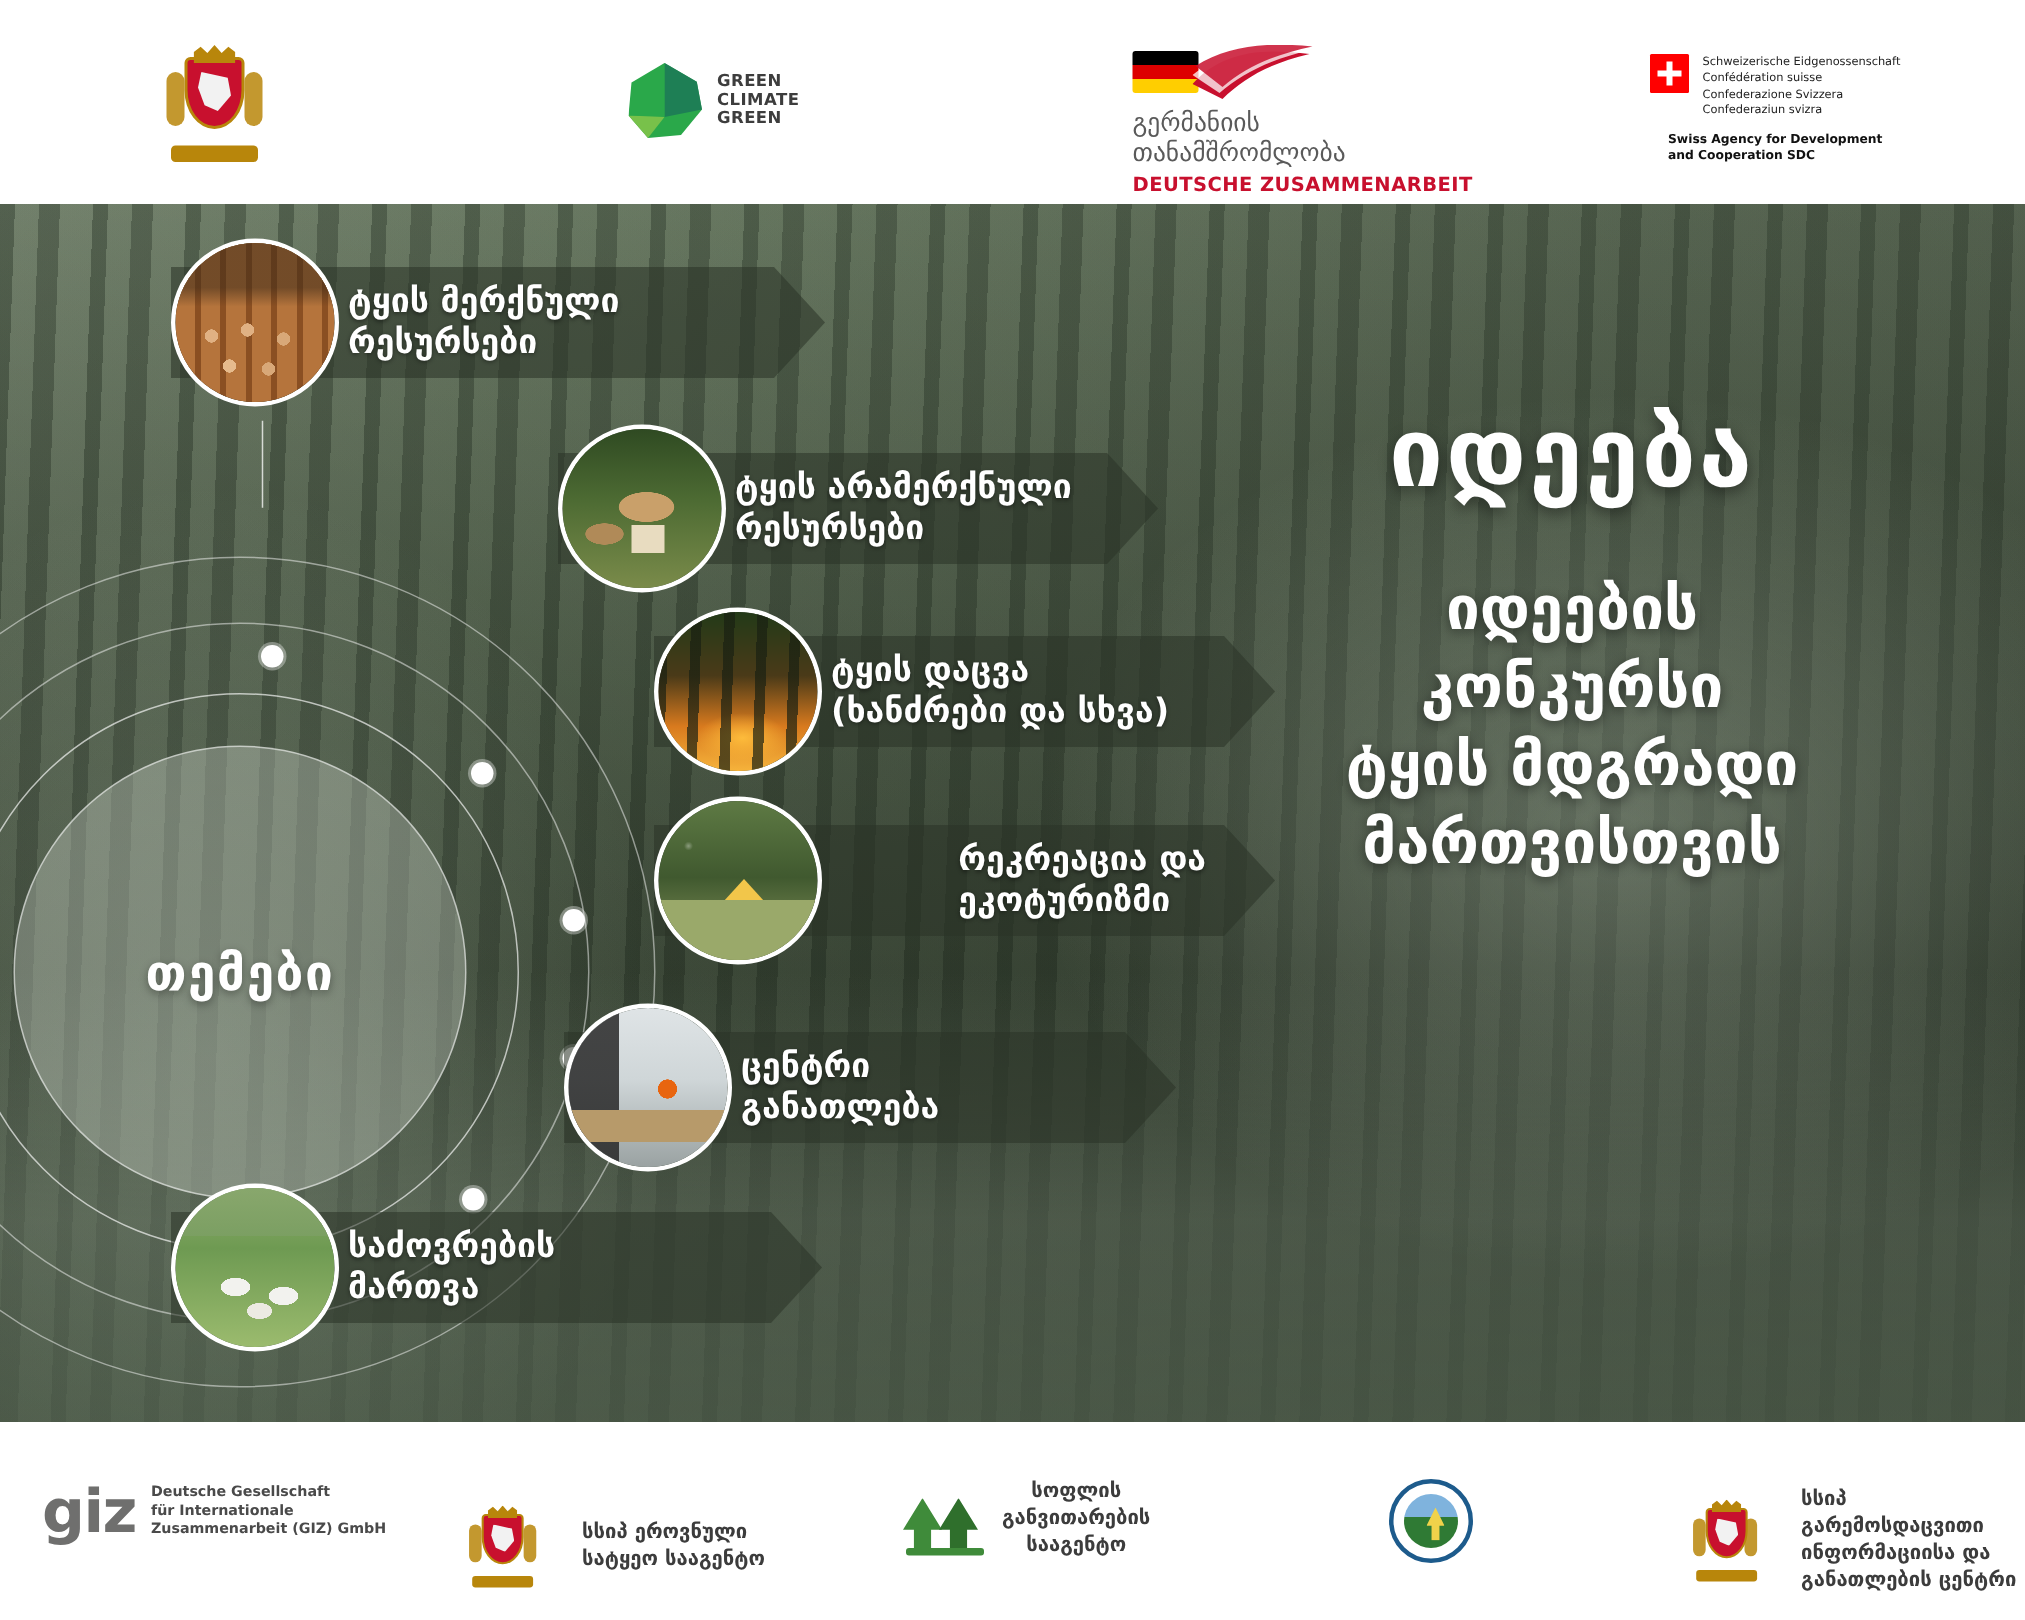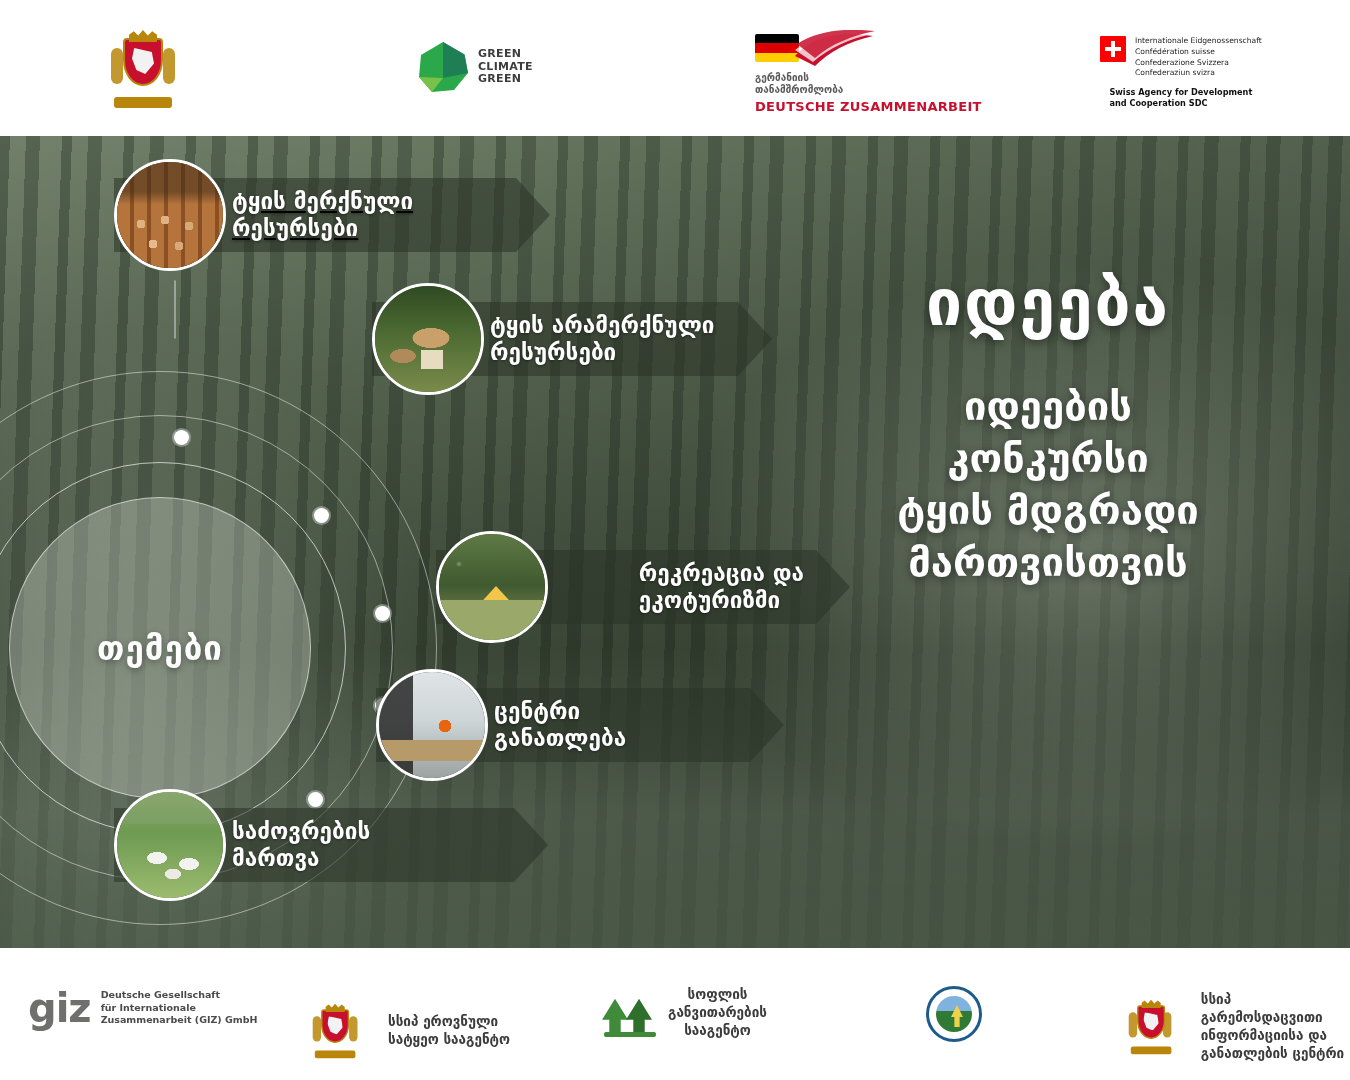--- a/index.html
+++ b/index.html
@@ -90,21 +90,21 @@
   .de-flags { position: relative; width: 120px; height: 40px; }
   .de-flag {
     position: absolute; left: 0; top: 4px; width: 44px; height: 28px;
     background: linear-gradient(#000 0 33.3%, #dd0000 33.3% 66.6%, #ffce00 66.6% 100%);
     border-radius: 2px;
   }
   .de-swoosh {
     position: absolute; left: 40px; top: 0px; width: 80px; height: 40px;
   }
   .de-text {
-    font-size: 10px; font-weight: bold; color: #5a5a5a; line-height: 1.2;
+    font-size: 17px; font-weight: normal; color: #5a5a5a; line-height: 1.2;
     margin-top: 2px;
   }
   .de-sub { font-size: 13px; font-weight: bold; color: #c8102e; margin-top: 3px; letter-spacing: .3px; }
 
   
   .swiss { display: flex; flex-direction: column; }
   .swiss-row { display: flex; align-items: flex-start; gap: 9px; }
   .swiss-cross {
     width: 26px; height: 26px; background: #ff0000; position: relative; border-radius: 1px;
   }
@@ -378,21 +378,21 @@
         </svg>
       </div>
       <div class="de-text" style="white-space:pre-line;">გერმანიის
 თანამშრომლობა</div>
       <div class="de-sub">DEUTSCHE ZUSAMMENARBEIT</div>
     </div>
 
     <div class="top-logo swiss" style="left:1100px; top:36px;">
       <div class="swiss-row">
         <div class="swiss-cross"></div>
-        <div class="swiss-langs" style="white-space:pre-line;">Internationale Eidgenossenschaft
+        <div class="swiss-langs" style="white-space:pre-line;">Schweizerische Eidgenossenschaft
 Confédération suisse
 Confederazione Svizzera
 Confederaziun svizra</div>
       </div>
       <div class="swiss-en" style="white-space:pre-line;">Swiss Agency for Development
 and Cooperation SDC</div>
     </div>
   </div>
 
   <div class="hero">
@@ -409,40 +409,49 @@
       <div class="node-dot" style="left:294px; top:62px;"></div>
       <div class="node-dot" style="left:434px; top:140px;"></div>
       <div class="node-dot" style="left:495px; top:238px;"></div>
       <div class="node-dot" style="left:495px; top:330px;"></div>
       <div class="node-dot" style="left:428px; top:424px;"></div>
       <div class="node-dot" style="left:292px; top:500px;"></div>
     </div>
 
     <div class="connector" style="left:175px; top:202px; width:58px; transform:rotate(-90deg); transform-origin:left center;"></div>
 
-    <div class="item" style="left:114px; top:42px;text-decoration:underline;">
+    <div class="item" style="left:114px; top:42px;">
       <div class="arrow" style="width:436px;">
         <div class="arrow-text">ტყის მერქნული
 რესურსები</div>
       </div>
       <div class="thumb">
         <div class="inner t-logs"></div>
       </div>
     </div>
 
     <div class="item" style="left:372px; top:166px;">
       <div class="arrow" style="width:400px;">
         <div class="arrow-text">ტყის არამერქნული
 რესურსები</div>
       </div>
       <div class="thumb">
         <div class="inner t-mush"></div>
       </div>
     </div>
 
+    <div class="item" style="left:436px; top:288px;">
+      <div class="arrow" style="width:414px;">
+        <div class="arrow-text">ტყის დაცვა
+(ხანძრები და სხვა)</div>
+      </div>
+      <div class="thumb">
+        <div class="inner t-fire"></div>
+      </div>
+    </div>
 
     <div class="item" style="left:436px; top:414px;">
       <div class="arrow" style="width:414px;justify-content:flex-end;">
         <div class="arrow-text">რეკრეაცია და
 ეკოტურიზმი</div>
       </div>
       <div class="thumb">
         <div class="inner t-tent">
             <div class="tent"></div>
           </div>

